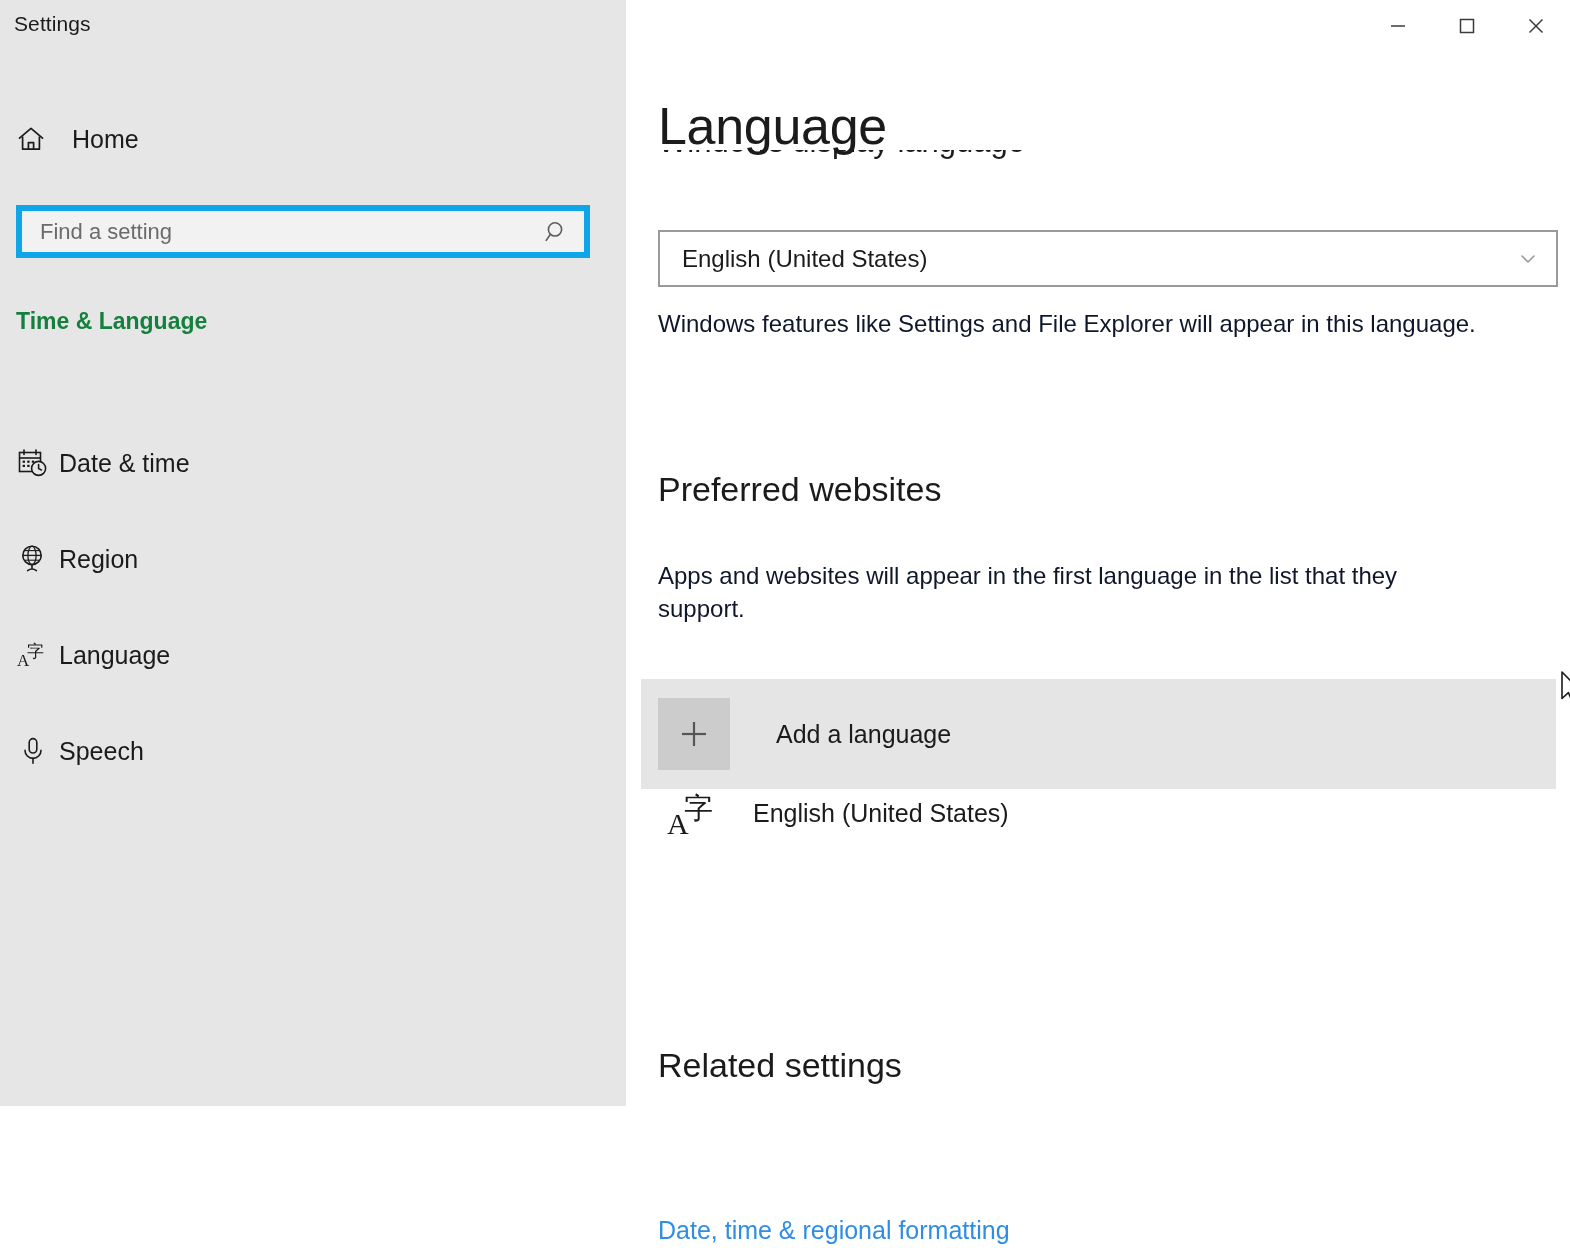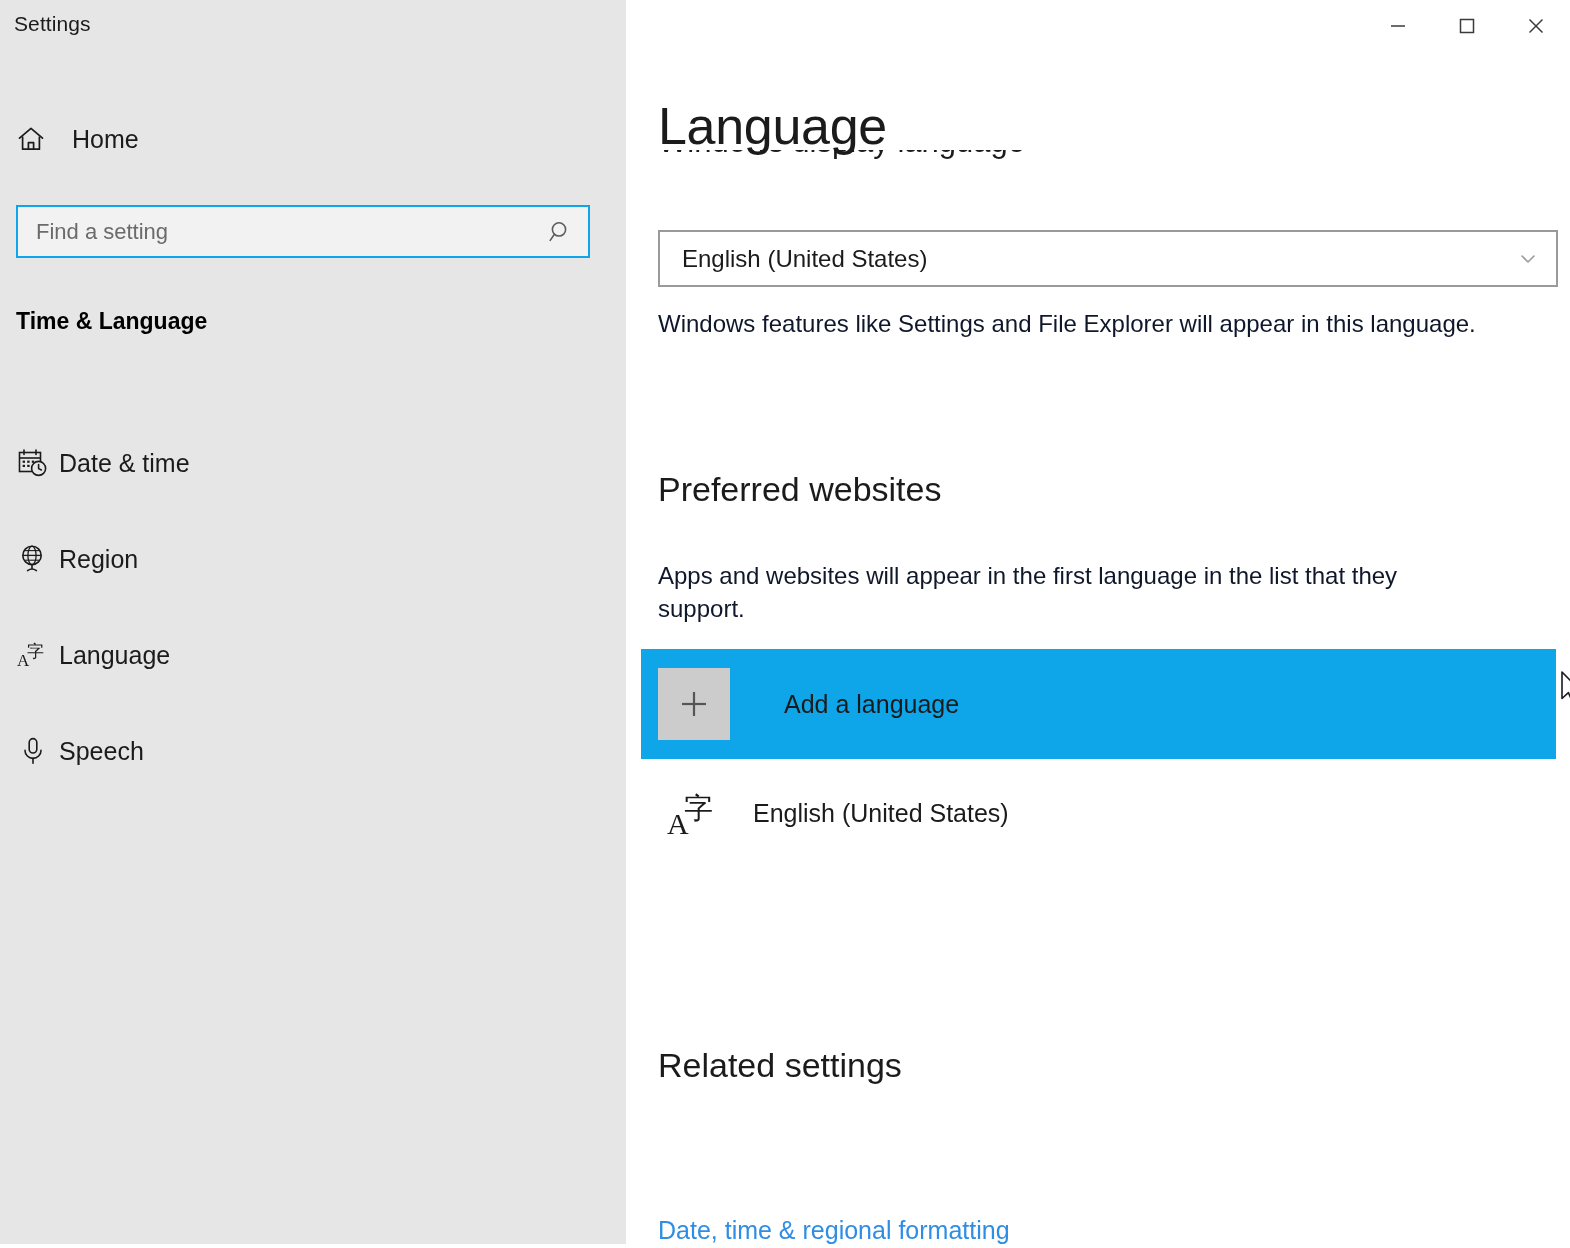--- a/index.html
+++ b/index.html
@@ -16,21 +16,21 @@
     width: 1570px;
     height: 1248px;
     display: flex;
     background: #ffffff;
   }
 
   
   .sidebar {
     position: relative;
     width: 626px;
-    height: 1244px;
+    height: 1106px;
     background: #e6e6e6;
     flex: 0 0 626px;
   }
 
   .app-title {
     position: absolute;
     left: 14px;
     top: 12px;
     font-size: 21px;
     color: #1b1b1b;
@@ -62,21 +62,21 @@
   }
 
   
   .search-wrap {
     position: absolute;
     left: 16px;
     top: 205px;
     width: 574px;
     height: 53px;
     background: #f2f2f2;
-    border: 2px solid #0ea5e9;
+    border: 6px solid #0ea5e9;
     display: flex;
     align-items: center;
   }
   .search-input {
     flex: 1;
     border: 0;
     outline: none;
     background: transparent;
     font-family: "Liberation Sans", sans-serif;
     font-size: 22px;
@@ -95,21 +95,21 @@
     border: 0;
     cursor: pointer;
   }
 
   .section-head {
     position: absolute;
     left: 16px;
     top: 308px;
     font-size: 23px;
     font-weight: bold;
-    color: #000000;
+    color: #15803d;
   }
 
   .nav-list {
     position: absolute;
     left: 0;
     top: 415px;
     width: 626px;
   }
   .nav-item {
     display: flex;
@@ -229,28 +229,27 @@
     margin: 0;
     line-height: 1;
   }
   .h2-pref { top: 472px; }
   .h2-related { top: 1048px; }
 
   
   .add-row {
     position: absolute;
     left: 15px;
-    top: 649px;
+    top: 679px;
     width: 915px;
     height: 110px;
-    background: #0ea5e9;
+    background: #e5e5e5;
     display: flex;
     align-items: center;
     cursor: default;
-    gap: 8px;
   }
   .plus-box {
     width: 72px;
     height: 72px;
     margin-left: 17px;
     background: #cccccc;
     display: flex;
     align-items: center;
     justify-content: center;
     flex: 0 0 72px;

